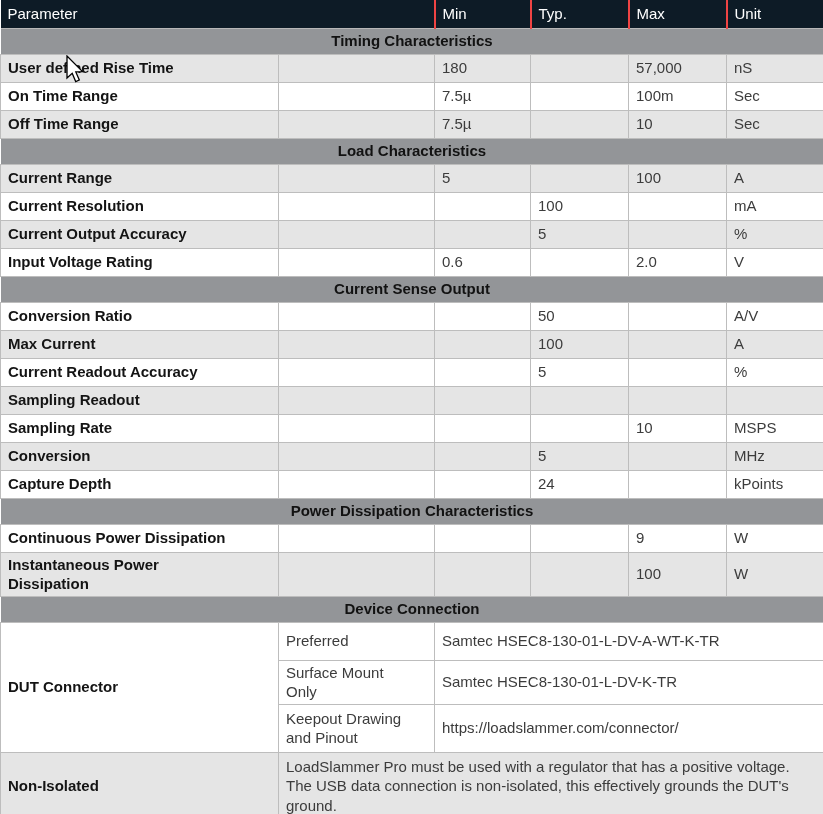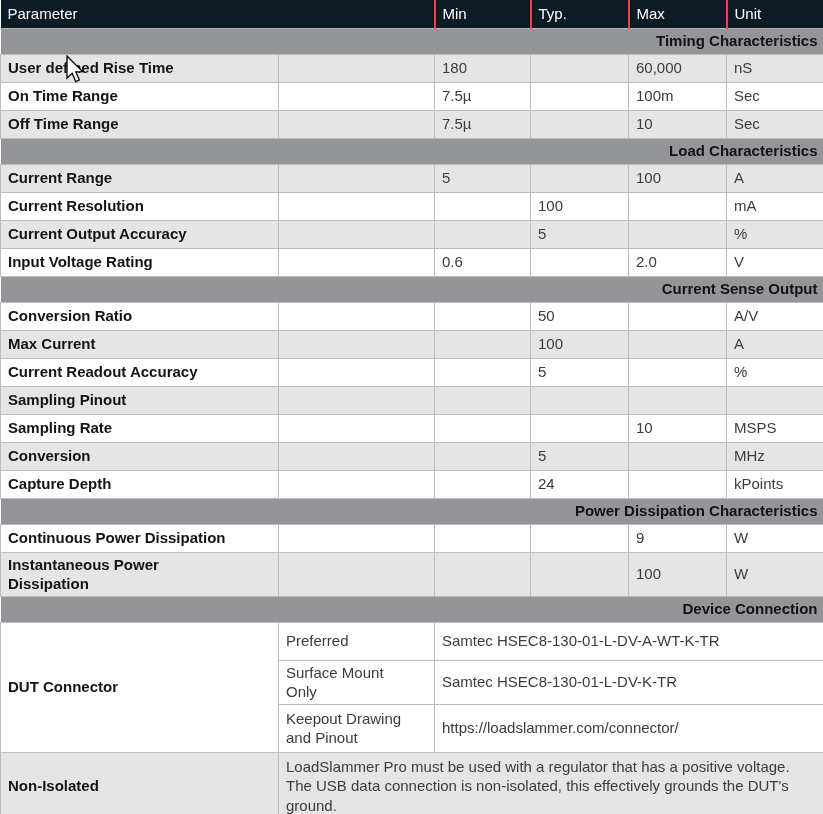--- a/index.html
+++ b/index.html
@@ -49,21 +49,21 @@
     color: #141414;
   }
   tr.data { height: 28px; }
   tr.shaded td { background: #e5e5e5; }
 
   
   tr.section td {
     background: #939598;
     color: #121212;
     font-weight: bold;
-    text-align: right;
+    text-align: center;
     height: 26px;
     border-left: none;
     border-right: none;
     padding: 2px 6px;
   }
 
   .pre { white-space: pre-line; }
 
   
   tr.r-pref { height: 38px; }
@@ -108,21 +108,21 @@
     </thead>
     <tbody>
         <tr class="section">
           <td colspan="6">Timing Characteristics</td>
         </tr>
         <tr class="data shaded">
           <td class="param pre">User defined Rise Time</td>
           <td></td>
           <td>180</td>
           <td></td>
-          <td>60,000</td>
+          <td>57,000</td>
           <td>nS</td>
         </tr>
         <tr class="data">
           <td class="param pre">On Time Range</td>
           <td></td>
           <td>7.5µ</td>
           <td></td>
           <td>100m</td>
           <td>Sec</td>
         </tr>
@@ -190,21 +190,21 @@
         </tr>
         <tr class="data">
           <td class="param pre">Current Readout Accuracy</td>
           <td></td>
           <td></td>
           <td>5</td>
           <td></td>
           <td>%</td>
         </tr>
         <tr class="data shaded">
-          <td class="param pre">Sampling Pinout</td>
+          <td class="param pre">Sampling Readout</td>
           <td></td>
           <td></td>
           <td></td>
           <td></td>
           <td></td>
         </tr>
         <tr class="data">
           <td class="param pre">Sampling Rate</td>
           <td></td>
           <td></td>

